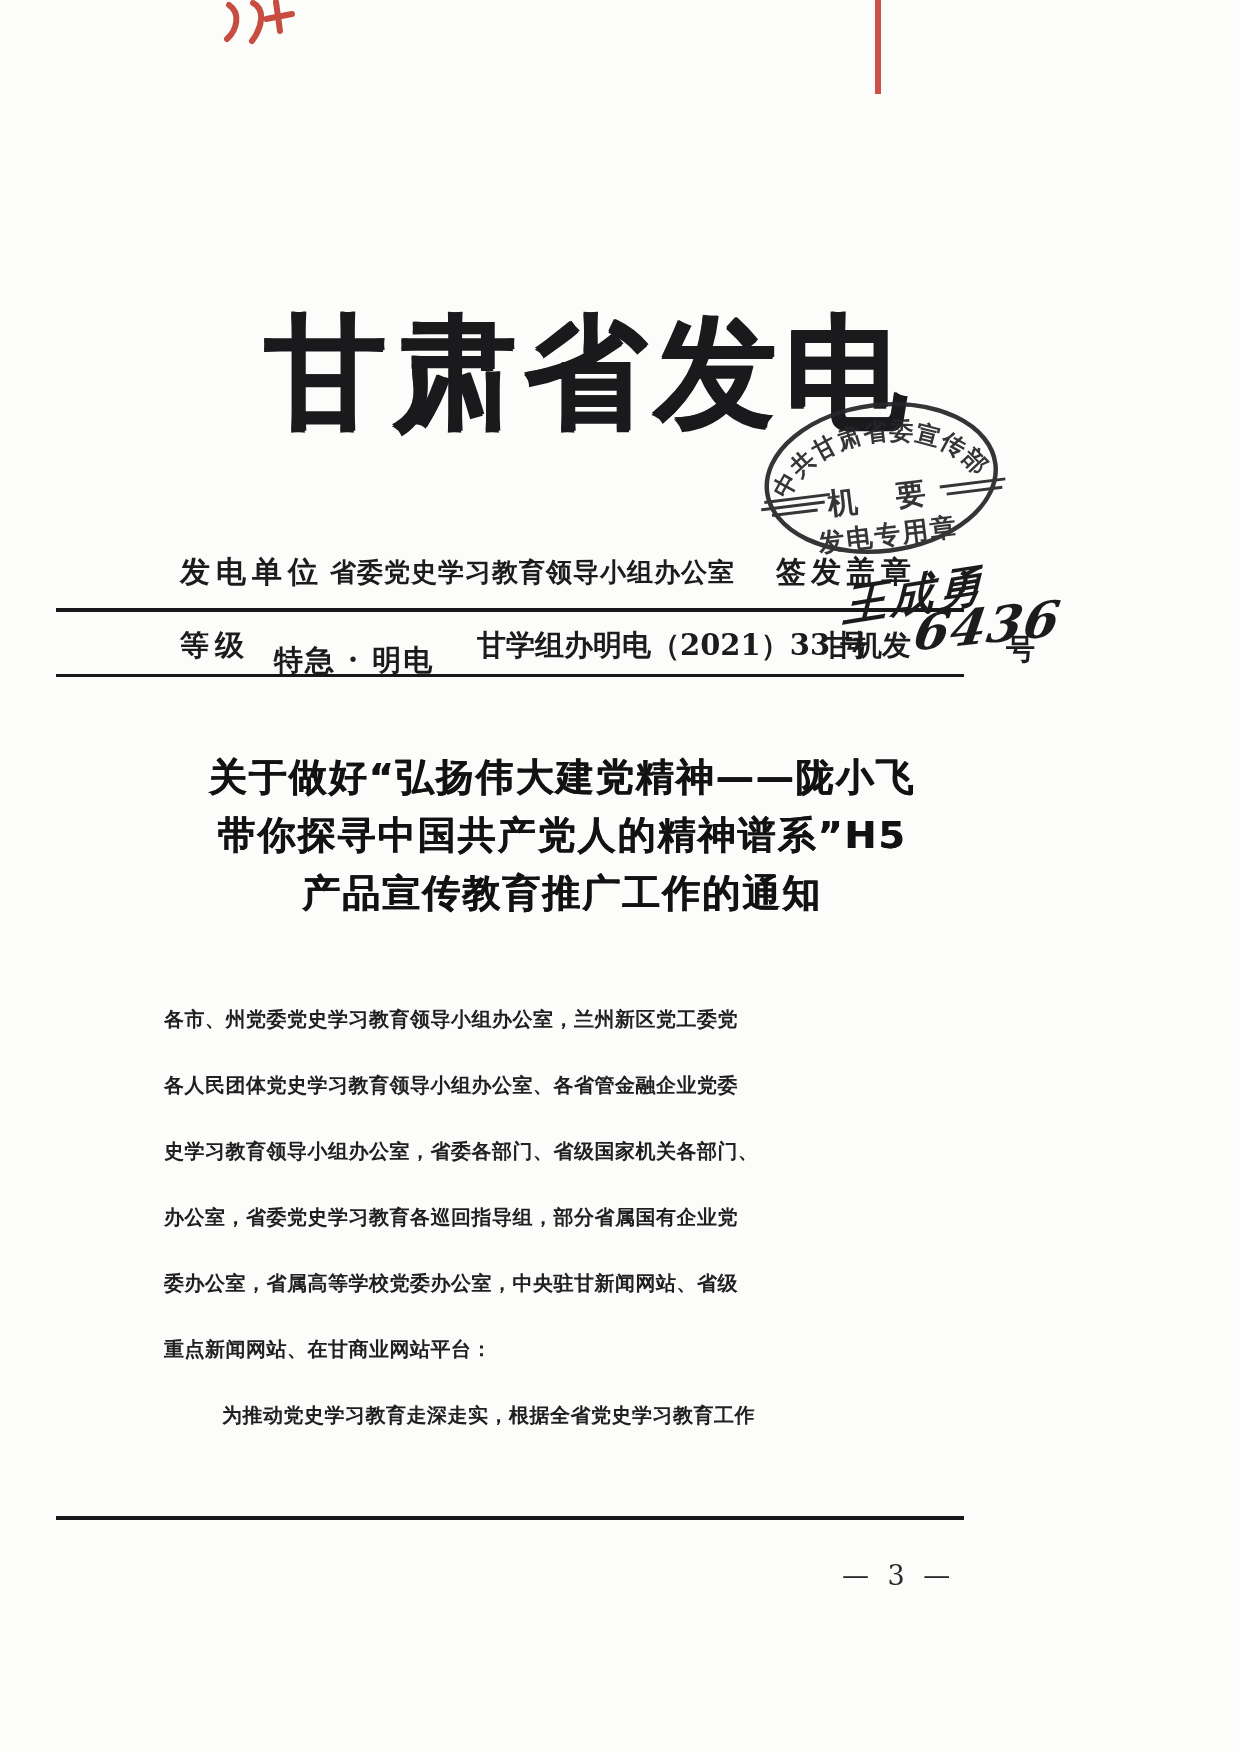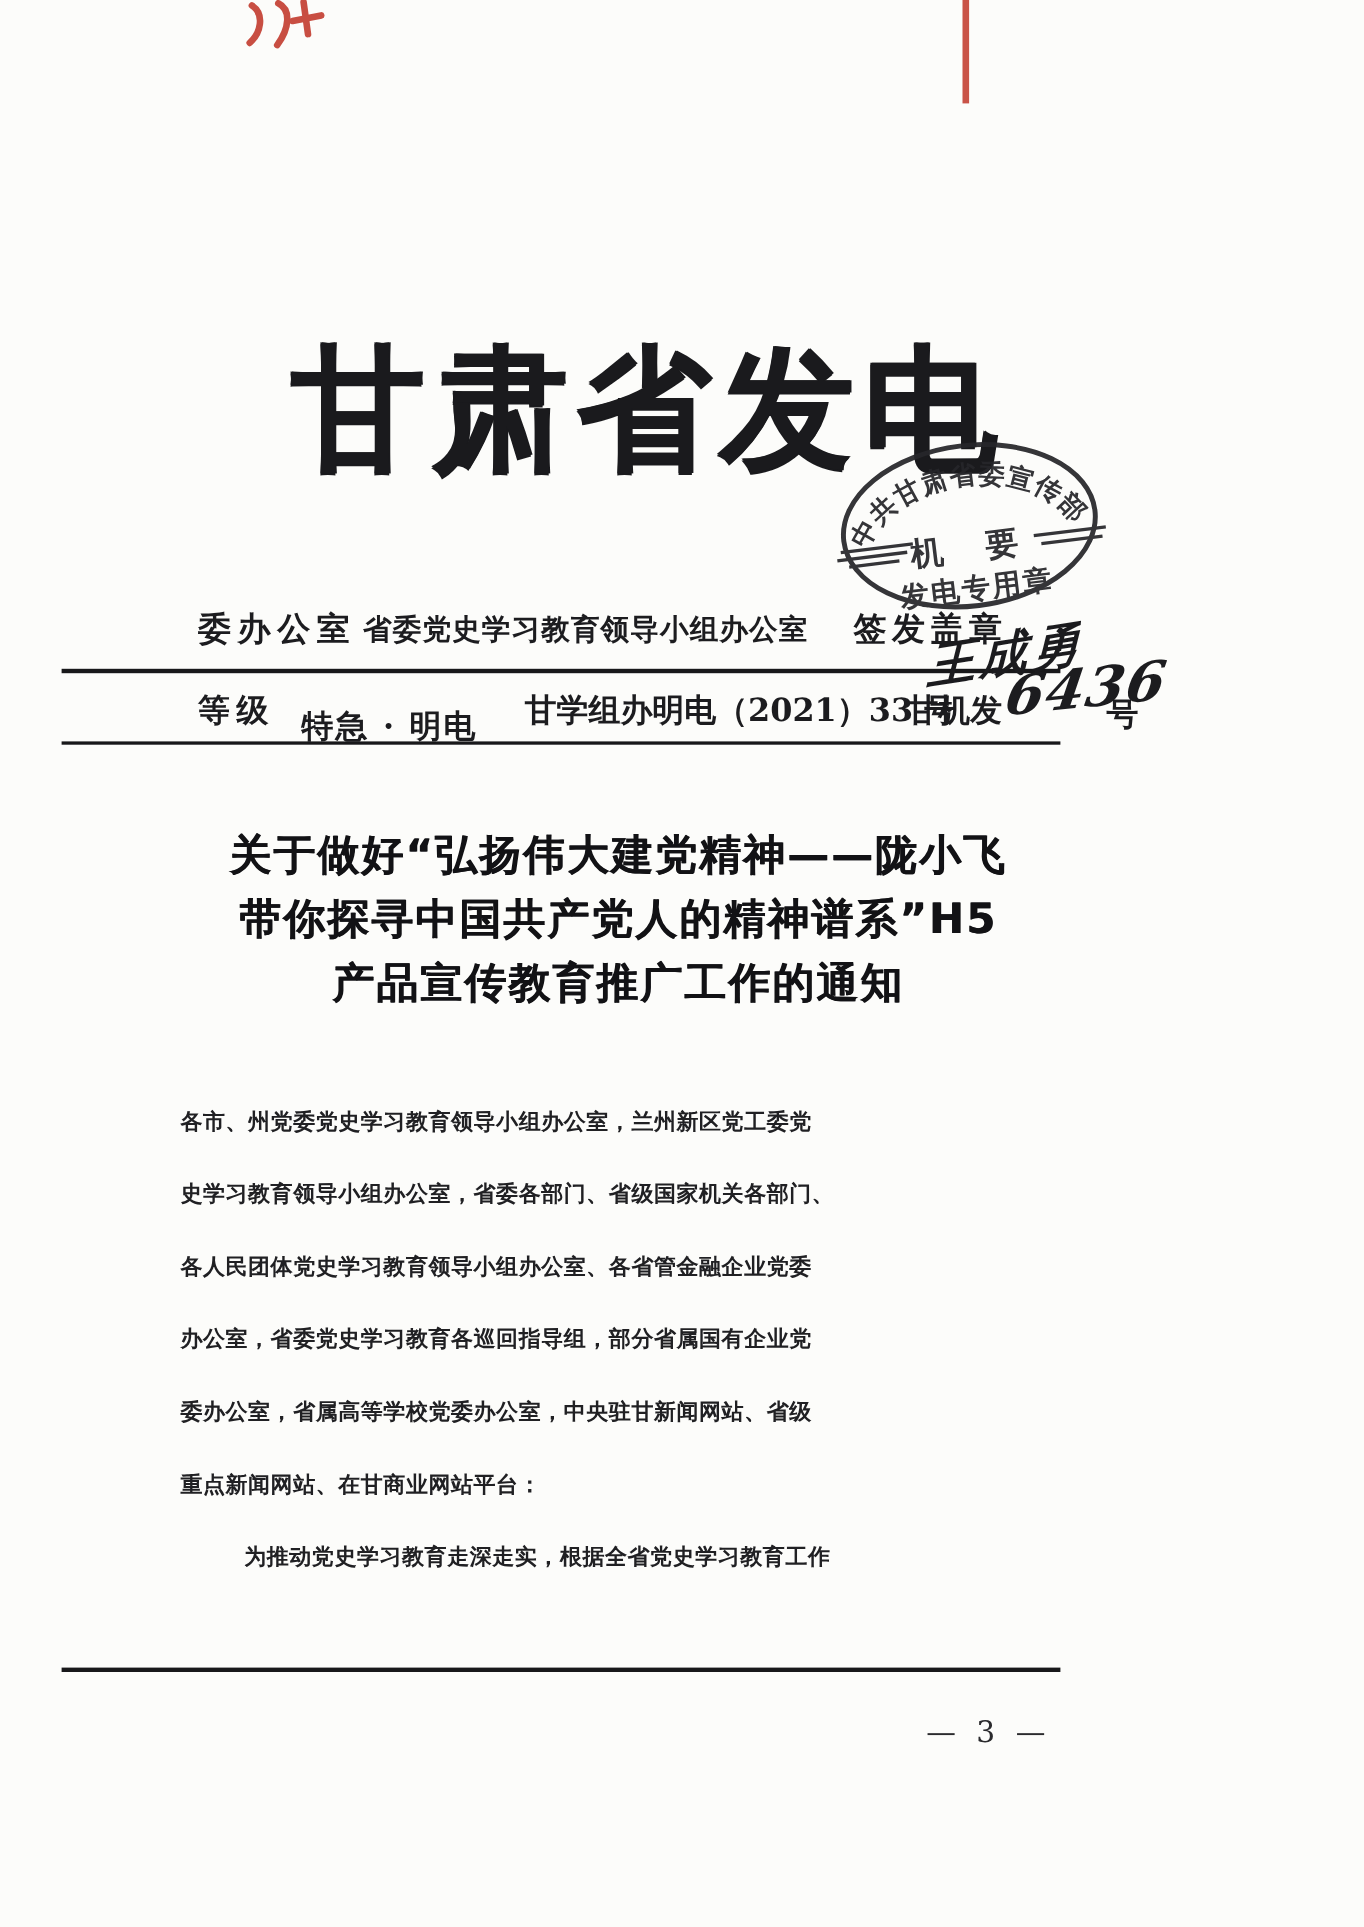--- a/index.html
+++ b/index.html
@@ -104,21 +104,21 @@
       <line x1="12" y1="108" x2="58" y2="108"></line>
       <line x1="182" y1="100" x2="248" y2="100"></line>
       <line x1="188" y1="108" x2="244" y2="108"></line>
     </g>
     <text x="125" y="114" font-size="30" letter-spacing="14" text-anchor="middle" fill="#26262a" font-weight="700" font-family="DejaVu Serif, serif">机 要</text>
     <text x="125" y="150" font-size="26" letter-spacing="2" text-anchor="middle" fill="#26262a" font-weight="700" font-family="DejaVu Serif, serif">发电专用章</text>
   </svg>
 
   <div class="signature">王成勇</div>
 
-  <div class="hf sender-label">委办公室</div>
+  <div class="hf sender-label">发电单位</div>
   <div class="hf sender-value">省委党史学习教育领导小组办公室</div>
   <div class="hf sign-seal">签发盖章</div>
 
   <div class="rule rule-1"></div>
 
   <div class="hf level-label">等级</div>
   <div class="hf level-value">特急 · 明电</div>
   <div class="hf doc-number">甘学组办明电（2021）33 号</div>
   <div class="hf ref-prefix">甘机发</div>
   <div class="hf ref-hand">6436</div>
@@ -127,22 +127,22 @@
   <div class="rule rule-2"></div>
 
   <div class="doc-title">
     <div>关于做好“弘扬伟大建党精神——陇小飞</div>
     <div>带你探寻中国共产党人的精神谱系”H5</div>
     <div>产品宣传教育推广工作的通知</div>
   </div>
 
   <div class="body-text">
     <div class="line">各市、州党委党史学习教育领导小组办公室，兰州新区党工委党</div>
+    <div class="line">各人民团体党史学习教育领导小组办公室、各省管金融企业党委</div>
     <div class="line">史学习教育领导小组办公室，省委各部门、省级国家机关各部门、</div>
-    <div class="line">各人民团体党史学习教育领导小组办公室、各省管金融企业党委</div>
     <div class="line">办公室，省委党史学习教育各巡回指导组，部分省属国有企业党</div>
     <div class="line">委办公室，省属高等学校党委办公室，中央驻甘新闻网站、省级</div>
     <div class="line">重点新闻网站、在甘商业网站平台：</div>
     <div class="line indent">为推动党史学习教育走深走实，根据全省党史学习教育工作</div>
   </div>
 
   <div class="rule rule-bottom"></div>
 
   <div class="page-num">— 3 —</div>
 

